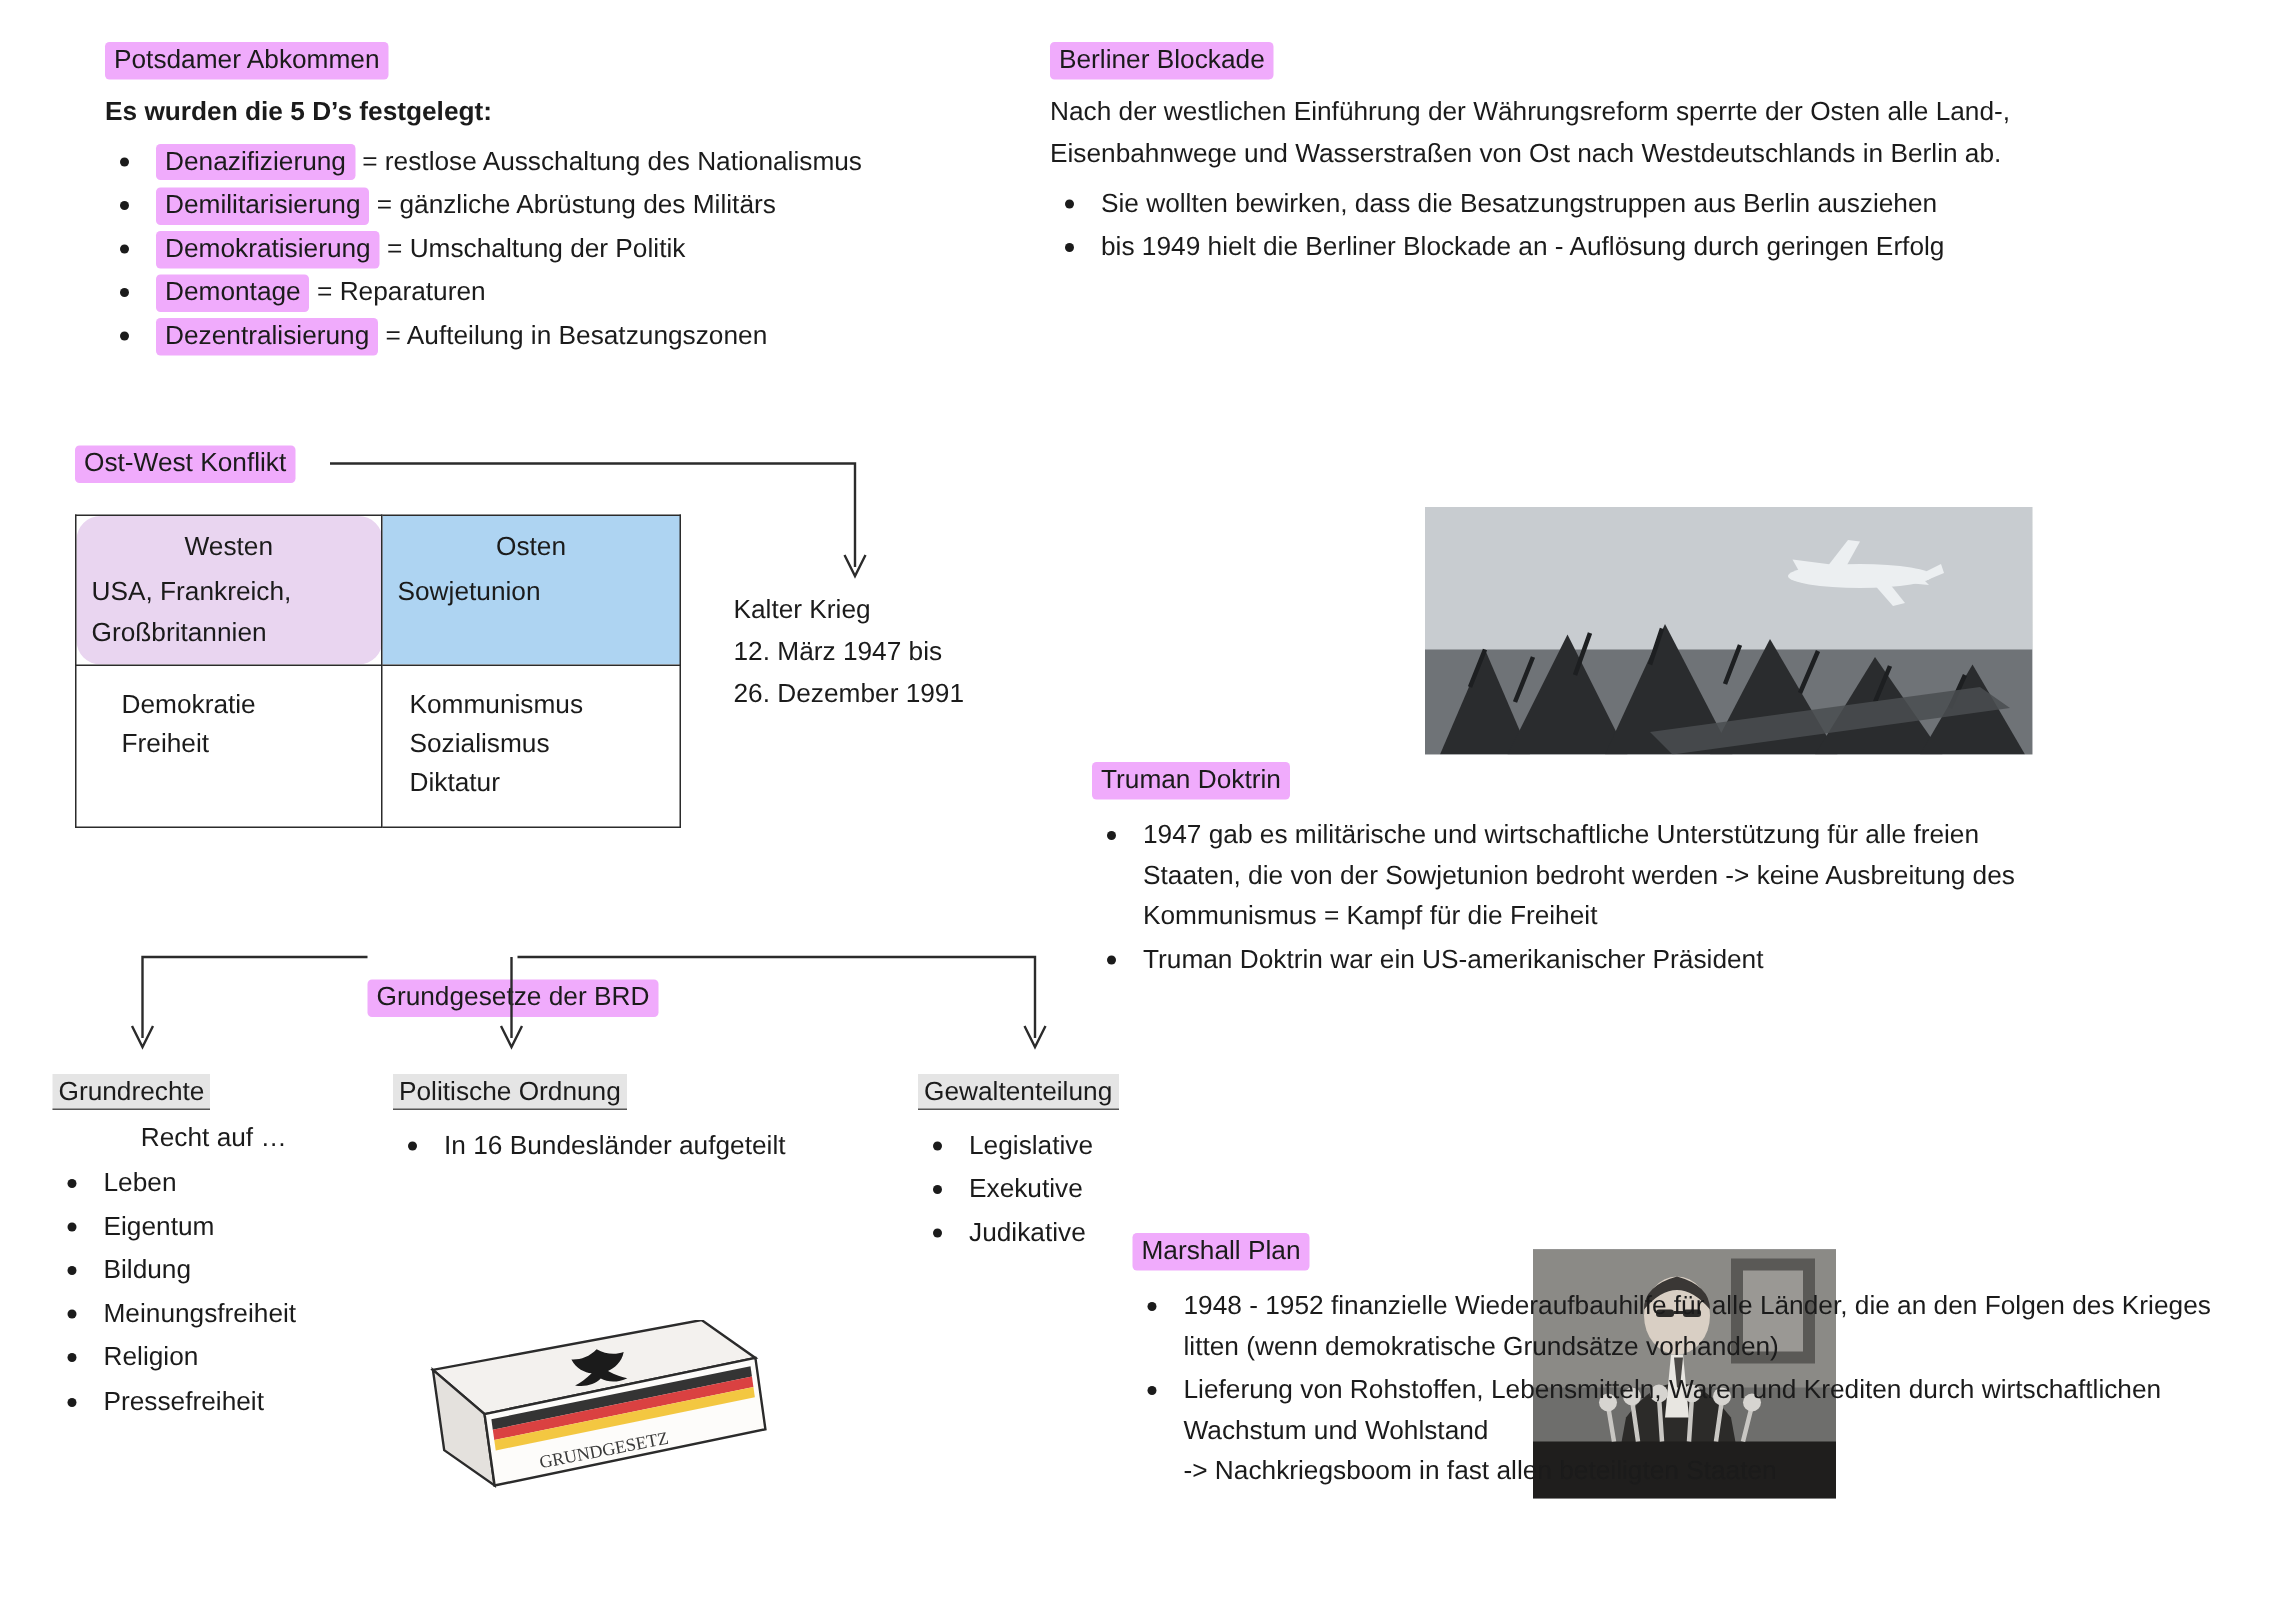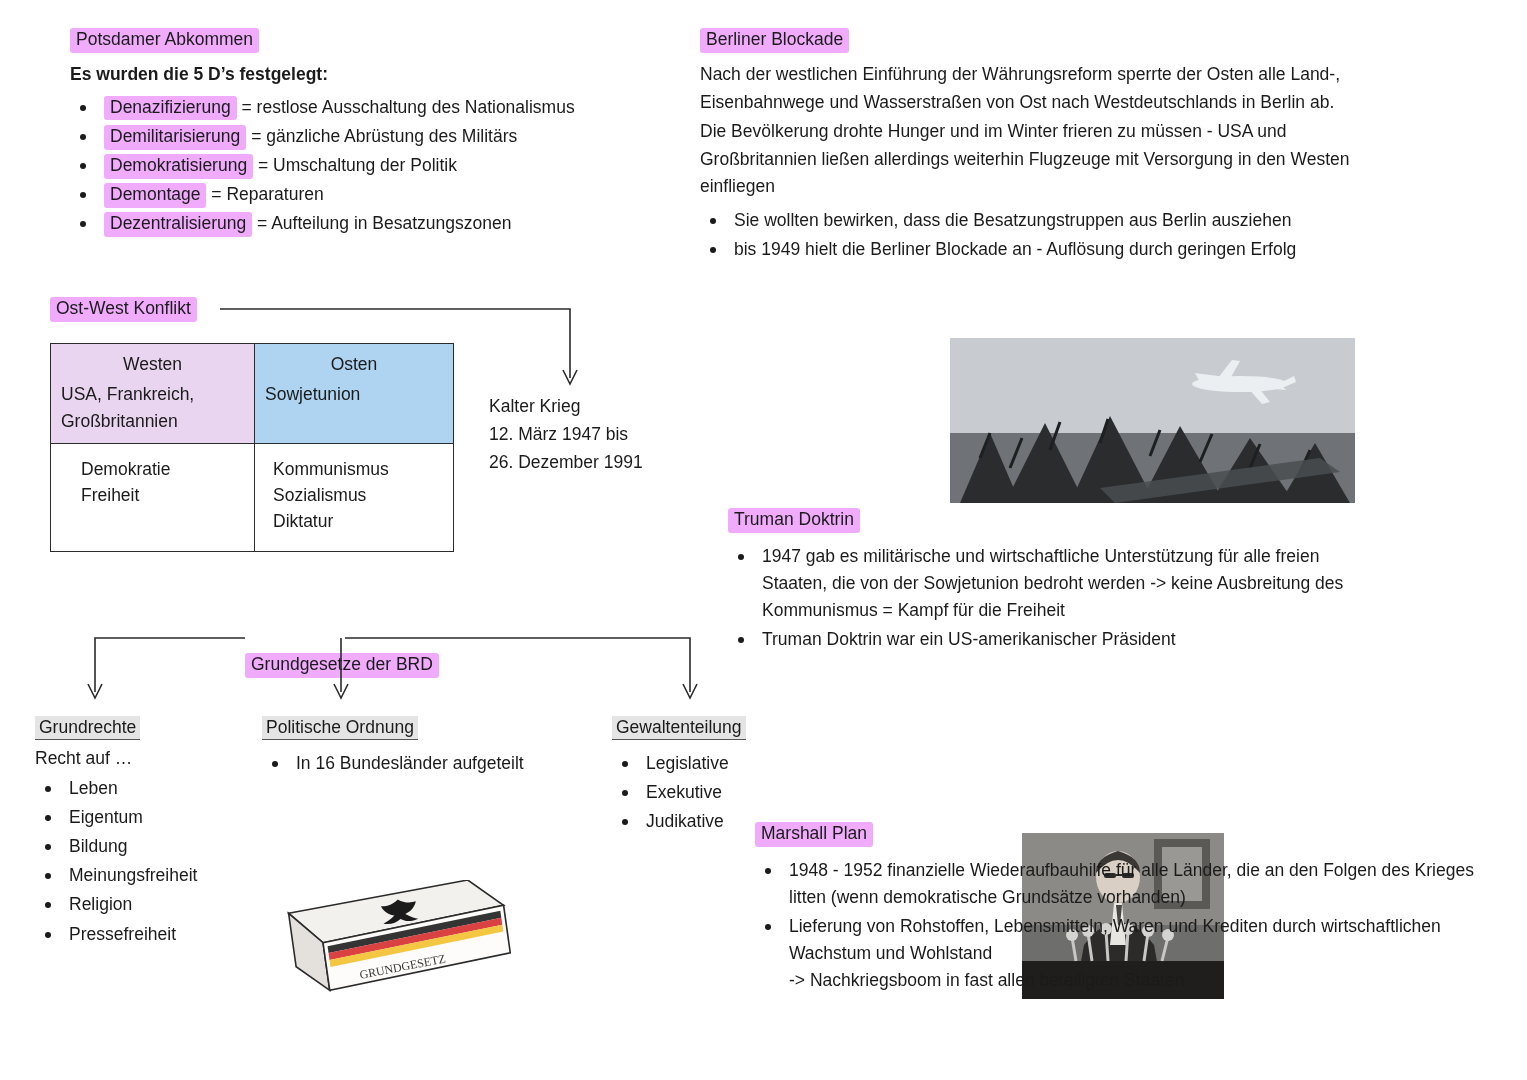--- a/index.html
+++ b/index.html
@@ -59,21 +59,21 @@
   table.owtable {
     border-collapse: collapse;
     border: 1.5px solid #2b2b2b;
   }
   table.owtable td {
     border: 1.5px solid #2b2b2b;
     padding: 7px 10px 9px 10px;
     vertical-align: top;
     line-height: 1.5;
   }
-  td.west { background: #e9d5f0; width: 183px; }
+  td.west { background: #e9d5f0; width: 183px; border-radius: 16px; }
   td.ost  { background: #aed4f2; width: 178px; }
   td.westb { background: #ffffff; }
   td.ostb  { background: #ffffff; }
   .ctr { text-align: center; }
 
   
   .photo {
     background: #d9d9d9;
     overflow: hidden;
     position: relative;
@@ -172,21 +172,21 @@
   <path d="M255 8 H600" stroke="#2b2b2b" stroke-width="0" fill="none"></path>
   <path d="M255 14 V14" stroke="#2b2b2b" stroke-width="1.6" fill="none"></path>
   <path d="M253 8 V62" stroke="#2b2b2b" stroke-width="1.6" fill="none" transform="translate(-2,0)"></path>
   <path d="M244 54 L251 68 L258 54" stroke="#2b2b2b" stroke-width="1.6" fill="none"></path>
 </svg>
 
 <div class="abs" style="left:35px; top:716px; width:215px;">
   <div>
     <span class="hl-underline">Grundrechte</span>
   </div>
-  <div style="margin-top:8px;">Recht auf …</div>
+  <div style="margin-top:8px;text-align:center;">Recht auf …</div>
   <ul class="bul" style="margin-top:6px;">
     <li>Leben</li>
     <li>Eigentum</li>
     <li>Bildung</li>
     <li>Meinungsfreiheit</li>
     <li>Religion</li>
     <li>Pressefreiheit</li>
   </ul>
 </div>
 
@@ -225,21 +225,20 @@
       </g>
     </g>
   </svg>
 </div>
 
 <div class="abs" style="left:700px; top:28px; width:700px;">
   <div>
     <span class="hl">Berliner Blockade</span>
   </div>
   <div class="para" style="margin-top:8px;">Nach der westlichen Einführung der Währungsreform sperrte der Osten alle Land-, Eisenbahnwege und Wasserstraßen von Ost nach Westdeutschlands in Berlin ab.</div>
-  <div class="para" style="margin-top:2px;">Die Bevölkerung drohte Hunger und im Winter frieren zu müssen - USA und Großbritannien ließen allerdings weiterhin Flugzeuge mit Versorgung in den Westen einfliegen</div>
   <ul class="bul" style="margin-top:6px;">
     <li>Sie wollten bewirken, dass die Besatzungstruppen aus Berlin ausziehen</li>
     <li>bis 1949 hielt die Berliner Blockade an - Auflösung durch geringen Erfolg</li>
   </ul>
 </div>
 
 <div class="abs photo blockade-photo" style="left:950px; top:338px; width:405px; height:165px;">
   <svg width="405" height="165" viewBox="0 0 405 165">
     <rect x="0" y="0" width="405" height="165" fill="#c8ccd0"></rect>
     <rect x="0" y="95" width="405" height="70" fill="#6f7377"></rect>

